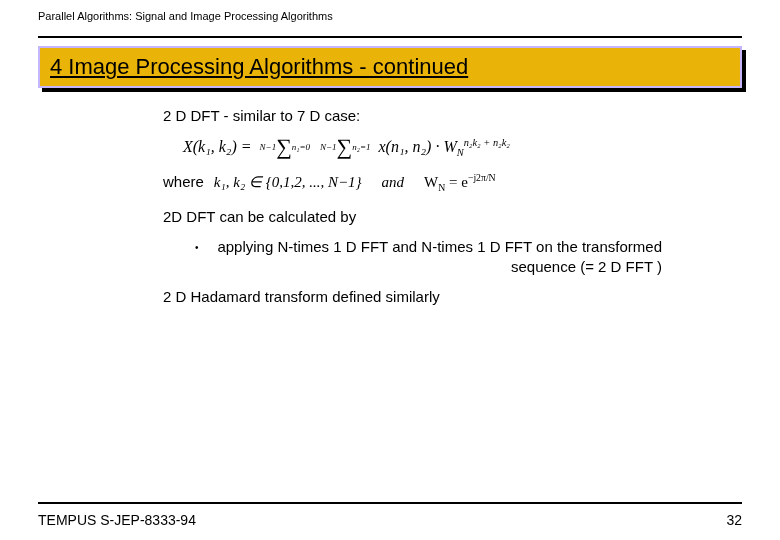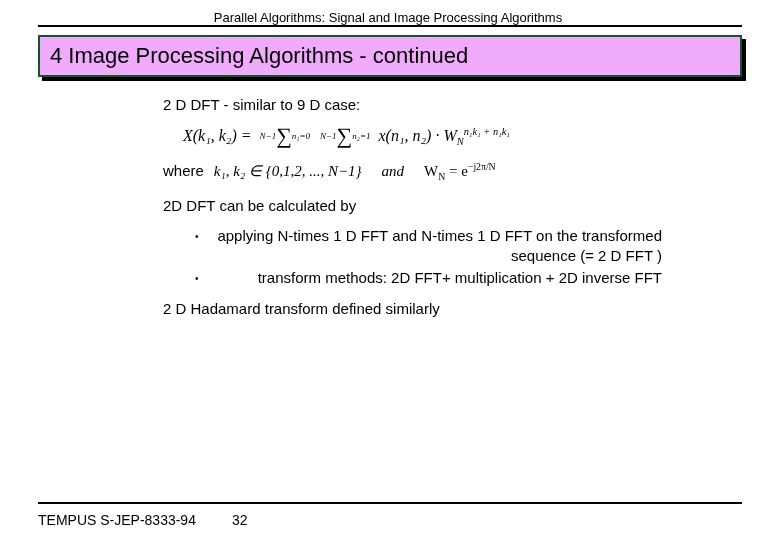--- a/index.html
+++ b/index.html
@@ -6,45 +6,46 @@
   body {
     width: 780px;
     height: 540px;
     background: #fff;
     font-family: Arial, Helvetica, sans-serif;
     color: #000;
     position: relative;
     padding: 10px 38px 0 38px;
   }
   .header-text {
-    font-size: 13px;
-    text-align: center;
+    font-size: 11px;
+    text-align: left;
     padding-right: 4px;
-    padding-bottom: 0;
+    padding-bottom: 14px;
   }
   .header-rule {
     border: none;
     border-top: 2px solid #000;
     margin-bottom: 8px;
   }
   .title-box-wrap {
     position: relative;
     margin-bottom: 18px;
   }
   .title-shadow {
     position: absolute;
     top: 4px; left: 4px; right: -4px; bottom: -4px;
     background: #000;
   }
   .title-box {
     position: relative;
-    background: #f0abfc;
-    border: 2px solid #14532d;
+    background: #eab308;
+    border: 2px solid #c4b5fd;
     padding: 6px 10px;
     font-size: 22px;
+    text-decoration: underline;
   }
   .content {
     padding-left: 125px;
     padding-right: 80px;
     font-size: 15px;
     line-height: 1.35;
   }
   .sec-title { font-weight: bold; margin-bottom: 12px; }
   .para { margin-bottom: 10px; }
   .formula-row {
@@ -84,69 +85,68 @@
     left: 38px; right: 38px;
     bottom: 36px;
     border: none;
     border-top: 2px solid #000;
   }
   .footer {
     position: absolute;
     left: 38px; right: 38px;
     bottom: 12px;
     display: flex;
+    justify-content: space-between;
     font-size: 14px;
-    gap: 36px;
   }
   sup, sub { font-size: 0.65em; line-height: 0; }
 </style>
 </head>
 <body>
 
 <div class="header-text">Parallel Algorithms:  Signal and Image Processing Algorithms</div>
 <hr class="header-rule">
 
 <div class="title-box-wrap">
   <div class="title-shadow"></div>
   <div class="title-box">4 Image Processing Algorithms - continued</div>
 </div>
 
 <div class="content">
-  <div class="para">2 D DFT - similar to 9 D case:</div>
+  <div class="para">2 D DFT - similar to 7 D case:</div>
 
   <div class="formula-row">
     <span>X(k₁, k₂) =</span>
     <span class="sigma">
       <span class="lim">N−1</span>
       <span class="sym">∑</span>
       <span class="lim">n₁=0</span>
     </span>
     <span class="sigma">
       <span class="lim">N−1</span>
       <span class="sym">∑</span>
       <span class="lim">n₂=1</span>
     </span>
     <span>
-      <span>x(n₁, n₂) · W</span><sub>N</sub><sup>n₁k₁ + n₁k₁</sup>
+      <span>x(n₁, n₂) · W</span><sub>N</sub><sup>n₂k₂ + n₂k₂</sup>
     </span>
   </div>
 
   <div class="where-row">
     <span class="lbl">where</span>
     <span style="font-style:italic">k₁, k₂ ∈ {0,1,2, ..., N−1}</span>
     <span class="and">and</span>
     <span style="">
       <span>W</span><sub>N</sub><span> = e</span><sup>−j2π/N</sup>
     </span>
   </div>
 
   <div class="para">2D DFT can be calculated by</div>
   <ul class="bullets">
     <li>applying N-times 1 D FFT and N-times 1 D FFT on the transformed sequence (= 2 D FFT )</li>
-    <li>transform methods: 2D FFT+ multiplication + 2D inverse FFT</li>
   </ul>
   <div class="para">2 D Hadamard transform defined similarly</div>
 </div>
 
 <hr class="footer-rule">
 <div class="footer">
   <span>TEMPUS S-JEP-8333-94</span>
   <span>32</span>
 </div>
 

